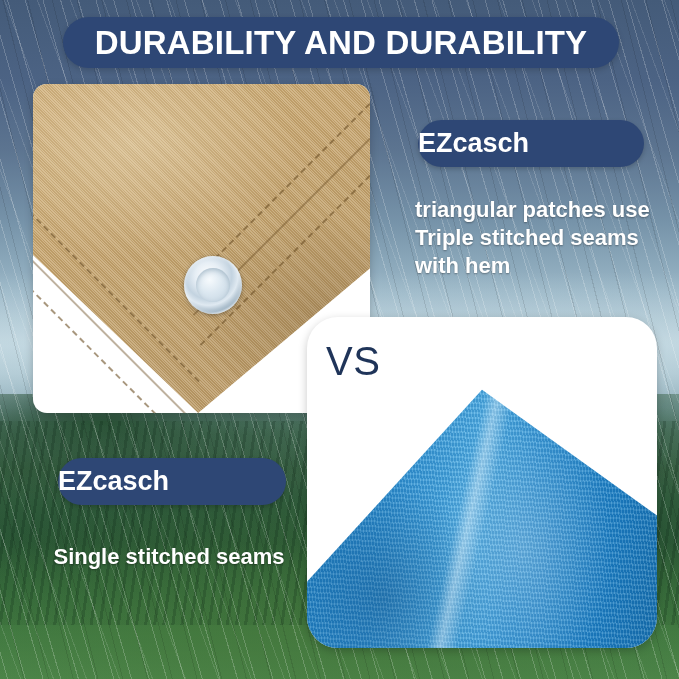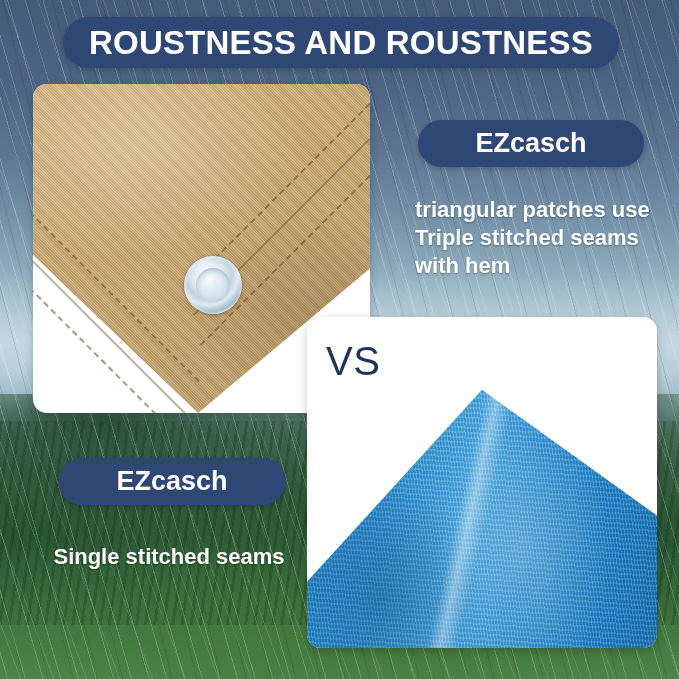--- a/index.html
+++ b/index.html
@@ -112,21 +112,20 @@
     white-space: nowrap;
   }
 
   
   .pill {
     position: absolute;
     background: #2e4775;
     border-radius: 24px;
     display: flex;
     align-items: center;
-    justify-content: center;
     box-shadow: 0 2px 5px rgba(0,0,0,.20);
   }
   .pill-label {
     color: #ffffff;
     font-size: 27px;
     font-weight: bold;
     white-space: nowrap;
   }
   .pill-ez {
     left: 418px;
@@ -231,20 +230,21 @@
     background: radial-gradient(circle at 40% 35%, #f6fafd 0%, #dbe7f0 45%, #c2d3e0 100%);
     box-shadow: inset 0 2px 5px rgba(120,145,165,.5);
   }
 
   
   .card-blue {
     left: 307px;
     top: 317px;
     width: 350px;
     height: 331px;
+    border-radius: 31px;
   }
   .vs-text {
     position: absolute;
     left: 19px;
     top: 22px;
     color: #1f3459;
     font-size: 40px;
     font-weight: normal;
     letter-spacing: .5px;
     z-index: 3;
@@ -281,21 +281,21 @@
 
   <div class="bg">
     <div class="bg-mist"></div>
     <div class="bg-hills"></div>
     <div class="bg-trees"></div>
     <div class="rain"></div>
     <div class="rain-dark"></div>
   </div>
 
   <div class="title-banner">
-    <span class="title-text">ROUSTNESS AND ROUSTNESS</span>
+    <span class="title-text">DURABILITY AND DURABILITY</span>
   </div>
 
   <div class="card card-tan">
     <div class="tan-shape"></div>
     <div class="tan-sheen"></div>
     <div class="seam seam-a"></div>
     <div class="seam seam-b"></div>
     <div class="seam seam-hem-l"></div>
     <div class="seam seam-c"></div>
     <div class="seam seam-d"></div>

